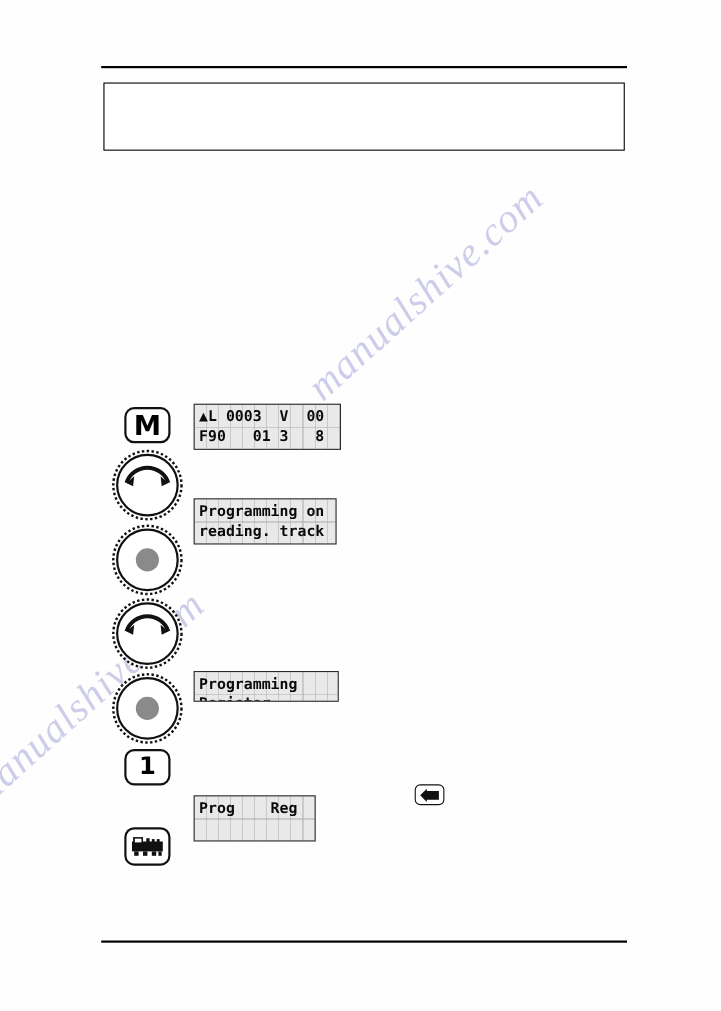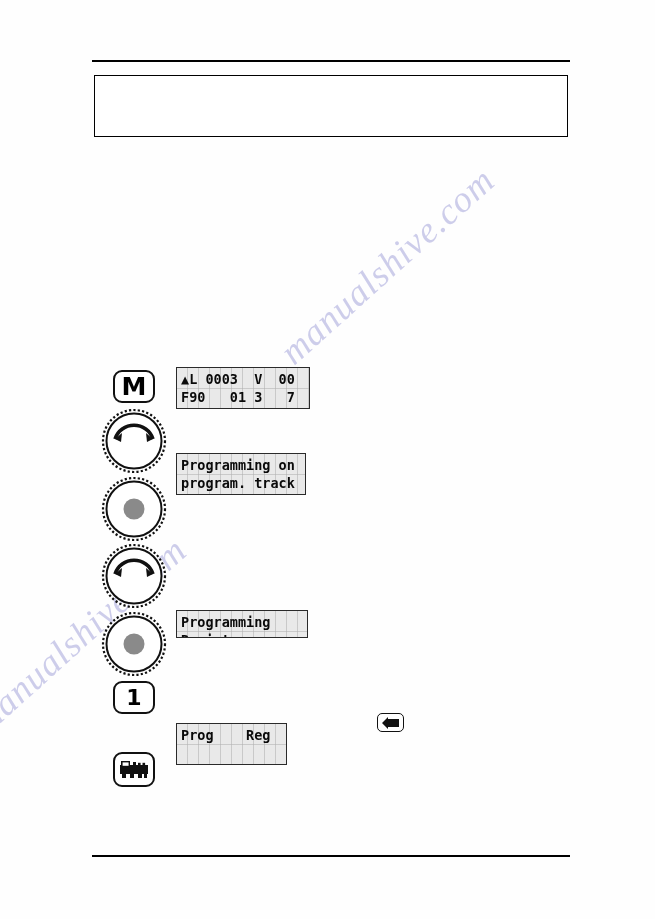--- a/index.html
+++ b/index.html
@@ -176,39 +176,39 @@
 
   <div class="watermark">
     <div class="wm-text wm-a">manualshive.com</div>
     <div class="wm-text wm-b">manualshive.com</div>
   </div>
 
   <div class="sequence">
 
     <div class="lcd" style="left:176px; top:323px; width:134px; height:42px;">
       <div class="lcd-line">▲L 0003  V  00</div>
-      <div class="lcd-line">F90   01 3   7</div>
+      <div class="lcd-line">F90   01 3   8</div>
     </div>
 
     <div class="key key-m" style="left:113px; top:370px; width:42px; height:33px;">
       <span class="key-label">M</span>
     </div>
 
     <div class="knob" style="left:101px; top:408px;">
       <svg width="66" height="66" viewBox="0 0 66 66">
         <circle cx="33" cy="33" r="31" fill="none" stroke="#111" stroke-width="2.2" stroke-dasharray="2.2 2.2"></circle>
         <circle cx="33" cy="33" r="27.5" fill="#fff" stroke="#111" stroke-width="2"></circle>
         <path d="M14 31 A20 20 0 0 1 52 31" fill="none" stroke="#111" stroke-width="3.6"></path>
         <polygon points="14,31 21,25 20,34" fill="#111"></polygon>
         <polygon points="52,31 45,25 46,34" fill="#111"></polygon>
       </svg>
     </div>
     <div class="lcd" style="left:176px; top:409px; width:130px; height:42px;">
       <div class="lcd-line">Programming on</div>
-      <div class="lcd-line">program. track</div>
+      <div class="lcd-line">reading. track</div>
     </div>
 
     <div class="knob" style="left:101px; top:476px;">
       <svg width="66" height="66" viewBox="0 0 66 66">
         <circle cx="33" cy="33" r="31" fill="none" stroke="#111" stroke-width="2.2" stroke-dasharray="2.2 2.2"></circle>
         <circle cx="33" cy="33" r="27.5" fill="#fff" stroke="#111" stroke-width="2"></circle>
         <circle cx="33" cy="33" r="10.5" fill="#8a8a8a"></circle>
       </svg>
     </div>
 

